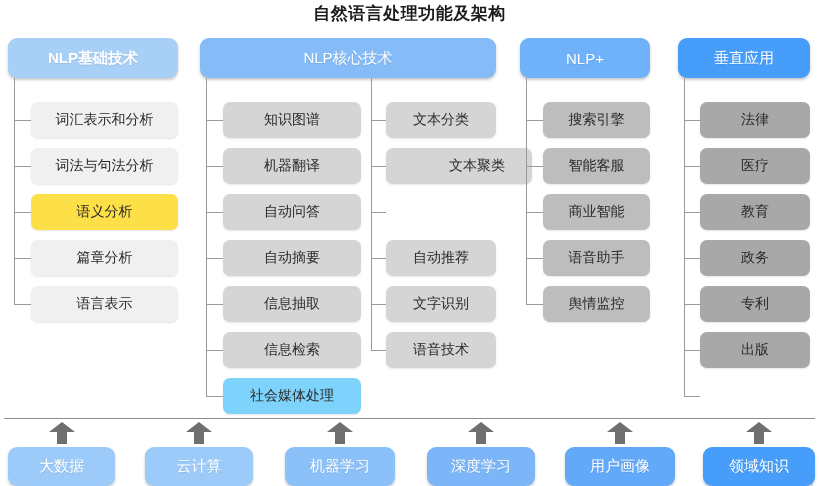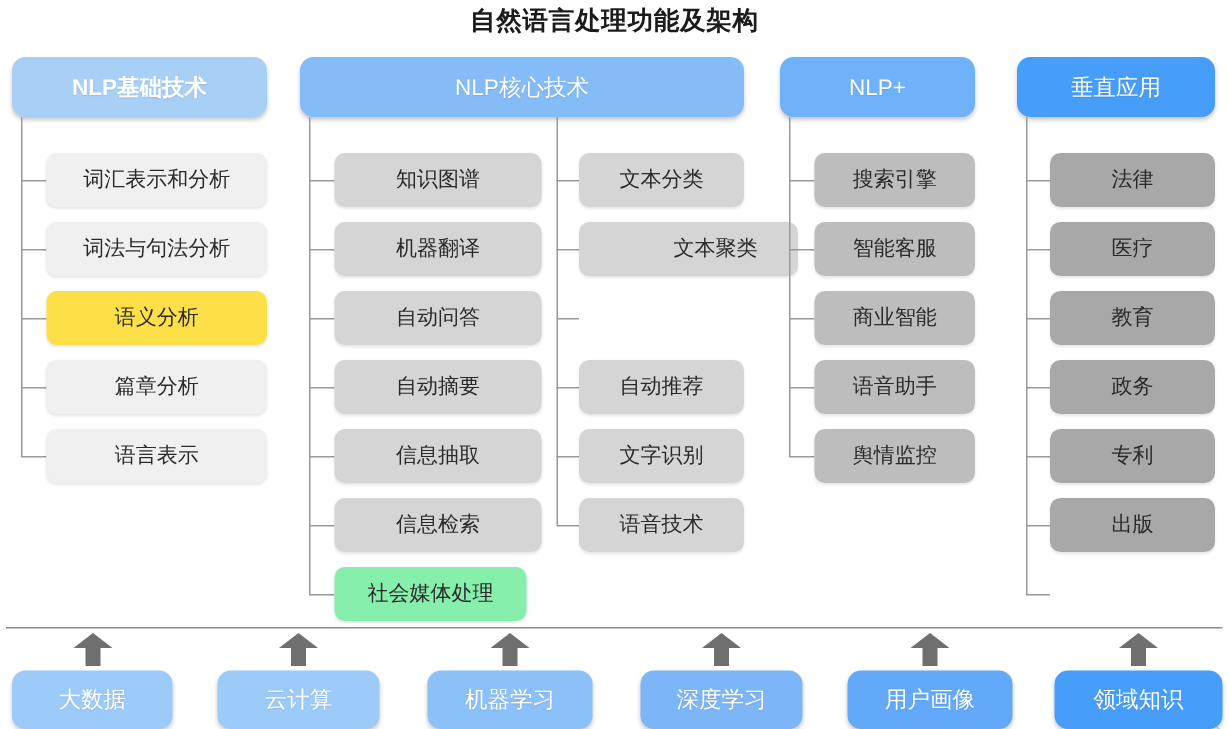--- a/index.html
+++ b/index.html
@@ -102,21 +102,21 @@
     <div class="item" style="left: 223px; top: 148px; width: 138px; height: 36px; background: rgb(213, 213, 213);">机器翻译</div>
     <div class="hline" style="left: 206px; top: 212px; width: 17px; background: rgb(154, 154, 154);"></div>
     <div class="item" style="left: 223px; top: 194px; width: 138px; height: 36px; background: rgb(213, 213, 213);">自动问答</div>
     <div class="hline" style="left: 206px; top: 258px; width: 17px; background: rgb(154, 154, 154);"></div>
     <div class="item" style="left: 223px; top: 240px; width: 138px; height: 36px; background: rgb(213, 213, 213);">自动摘要</div>
     <div class="hline" style="left: 206px; top: 304px; width: 17px; background: rgb(154, 154, 154);"></div>
     <div class="item" style="left: 223px; top: 286px; width: 138px; height: 36px; background: rgb(213, 213, 213);">信息抽取</div>
     <div class="hline" style="left: 206px; top: 350px; width: 17px; background: rgb(154, 154, 154);"></div>
     <div class="item" style="left: 223px; top: 332px; width: 138px; height: 36px; background: rgb(213, 213, 213);">信息检索</div>
     <div class="hline" style="left: 206px; top: 396px; width: 17px; background: rgb(154, 154, 154);"></div>
-    <div class="item" style="left: 223px; top: 378px; width: 128px; height: 36px; background: #86efac; font-family: Liberation Mono, monospace;">社会媒体处理</div>
+    <div class="item" style="left: 223px; top: 378px; width: 138px; height: 36px; background: #7dd3fc; font-family: Liberation Mono, monospace;">社会媒体处理</div>
     <div class="vline" style="left: 371px; top: 78px; height: 272px; background: rgb(154, 154, 154);"></div>
     <div class="hline" style="left: 371px; top: 120px; width: 15px; background: rgb(154, 154, 154);"></div>
     <div class="item" style="left: 386px; top: 102px; width: 110px; height: 36px; background: rgb(213, 213, 213);">文本分类</div>
     <div class="hline" style="left: 371px; top: 166px; width: 15px; background: rgb(154, 154, 154);"></div>
     <div class="item" style="left: 386px; top: 148px; width: 110px; height: 36px; background: rgb(213, 213, 213); padding-left: 36px;">文本聚类</div>
     <div class="hline" style="left: 371px; top: 212px; width: 15px; background: rgb(154, 154, 154);"></div>
     <div class="hline" style="left: 371px; top: 258px; width: 15px; background: rgb(154, 154, 154);"></div>
     <div class="item" style="left: 386px; top: 240px; width: 110px; height: 36px; background: rgb(213, 213, 213);">自动推荐</div>
     <div class="hline" style="left: 371px; top: 304px; width: 15px; background: rgb(154, 154, 154);"></div>
     <div class="item" style="left: 386px; top: 286px; width: 110px; height: 36px; background: rgb(213, 213, 213);">文字识别</div>

